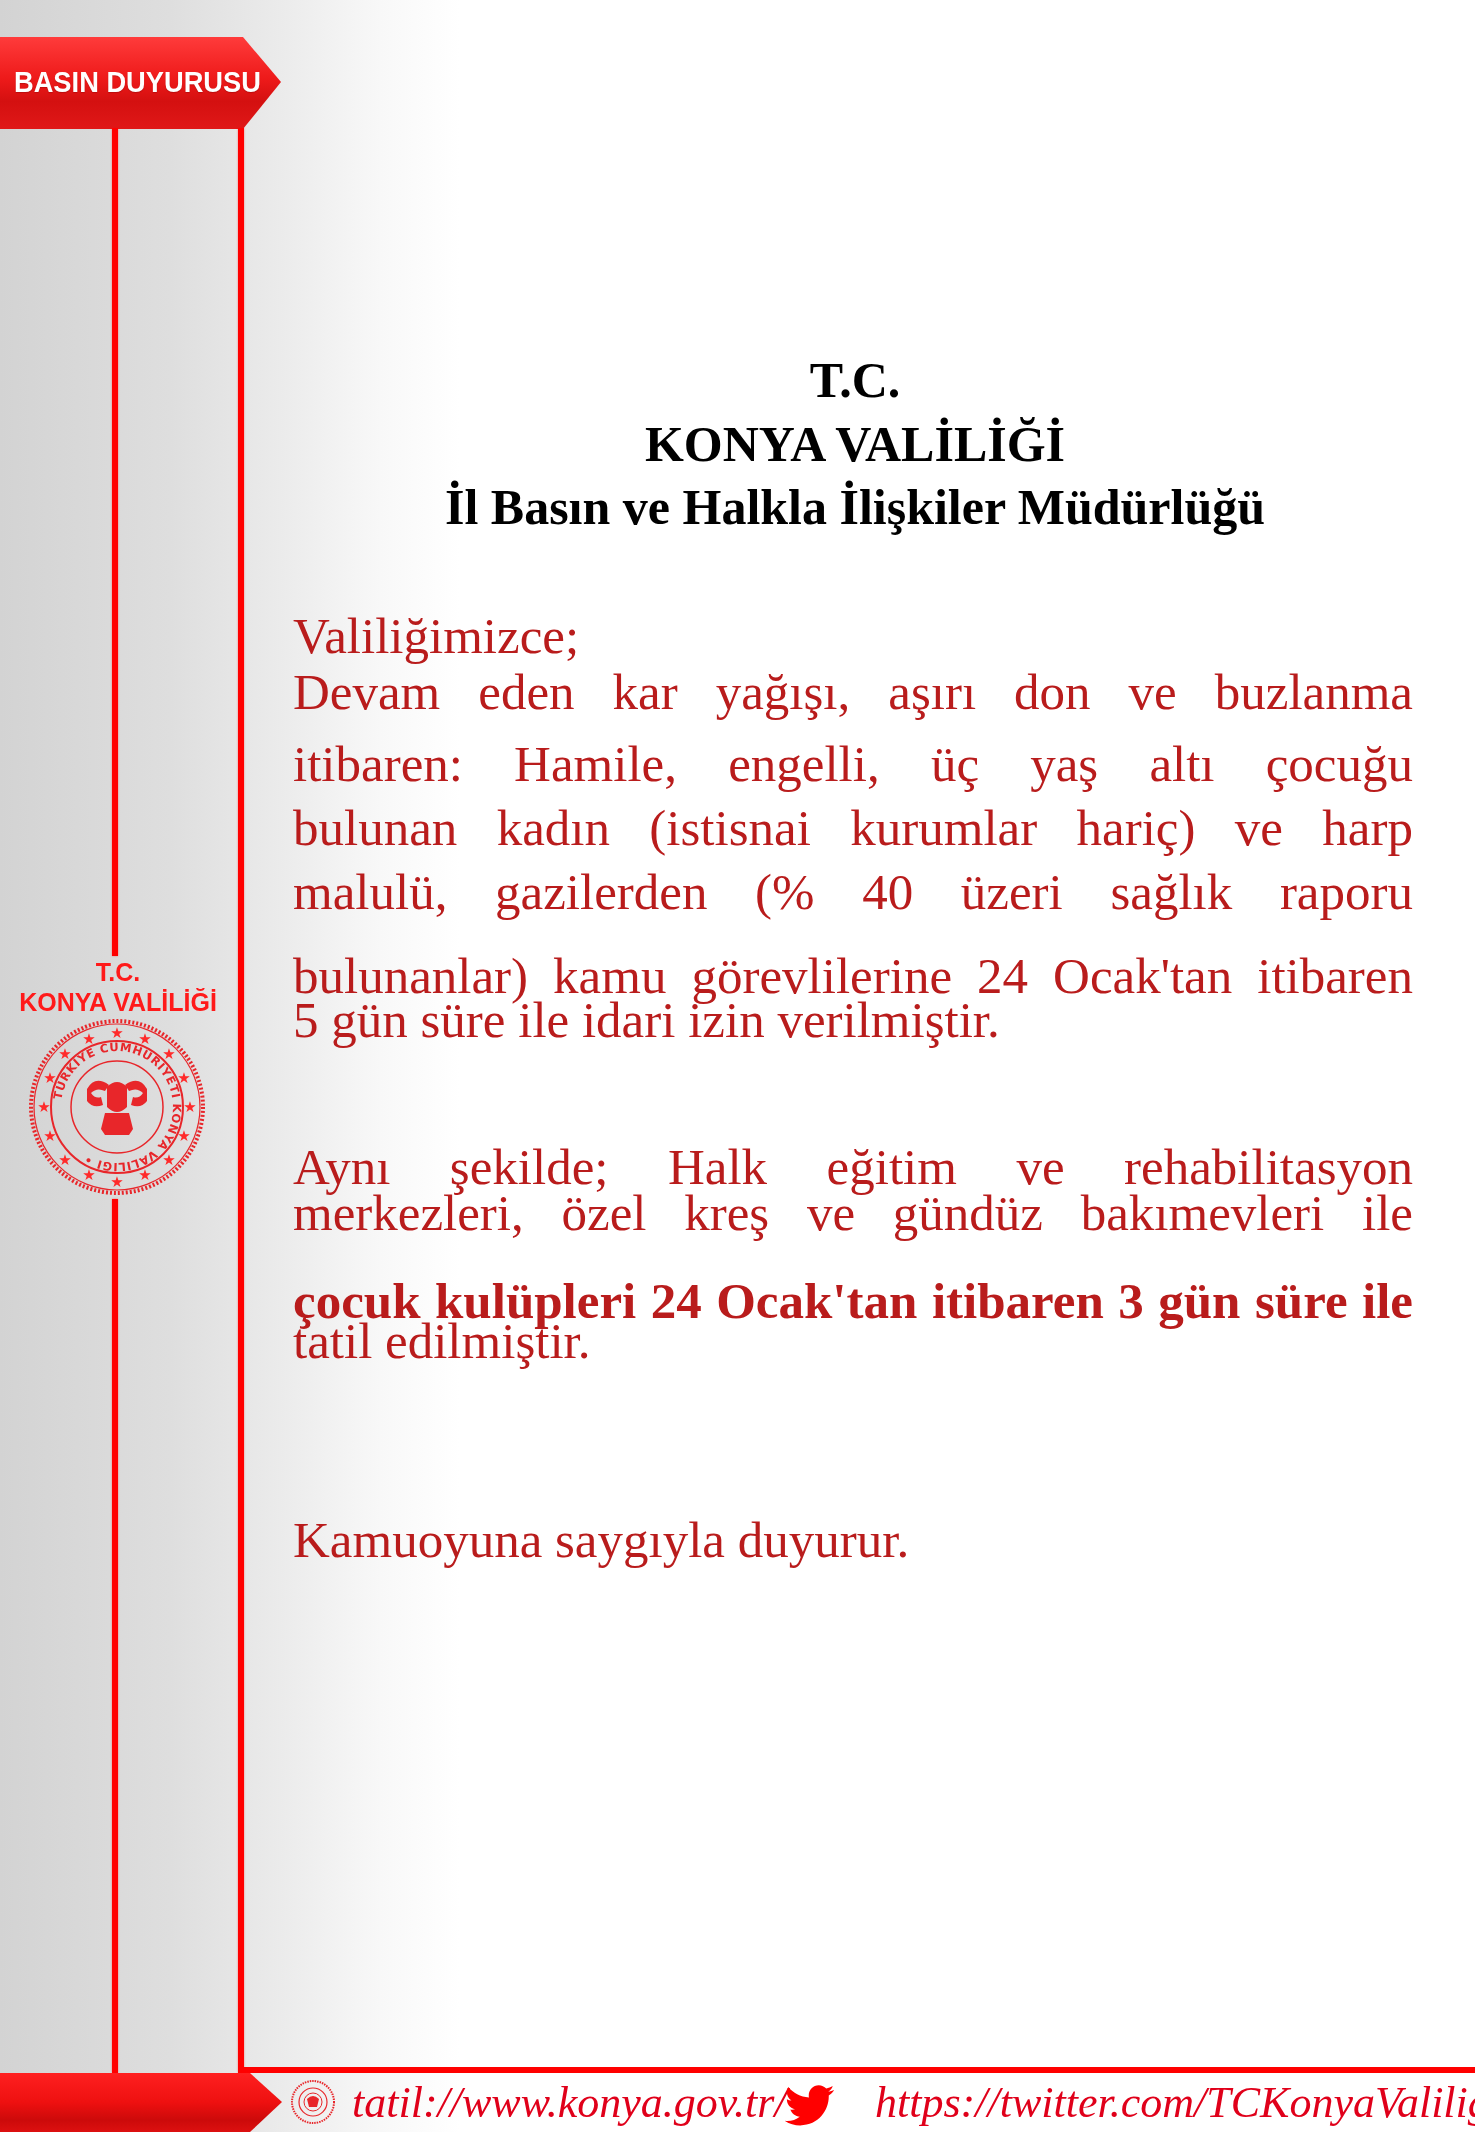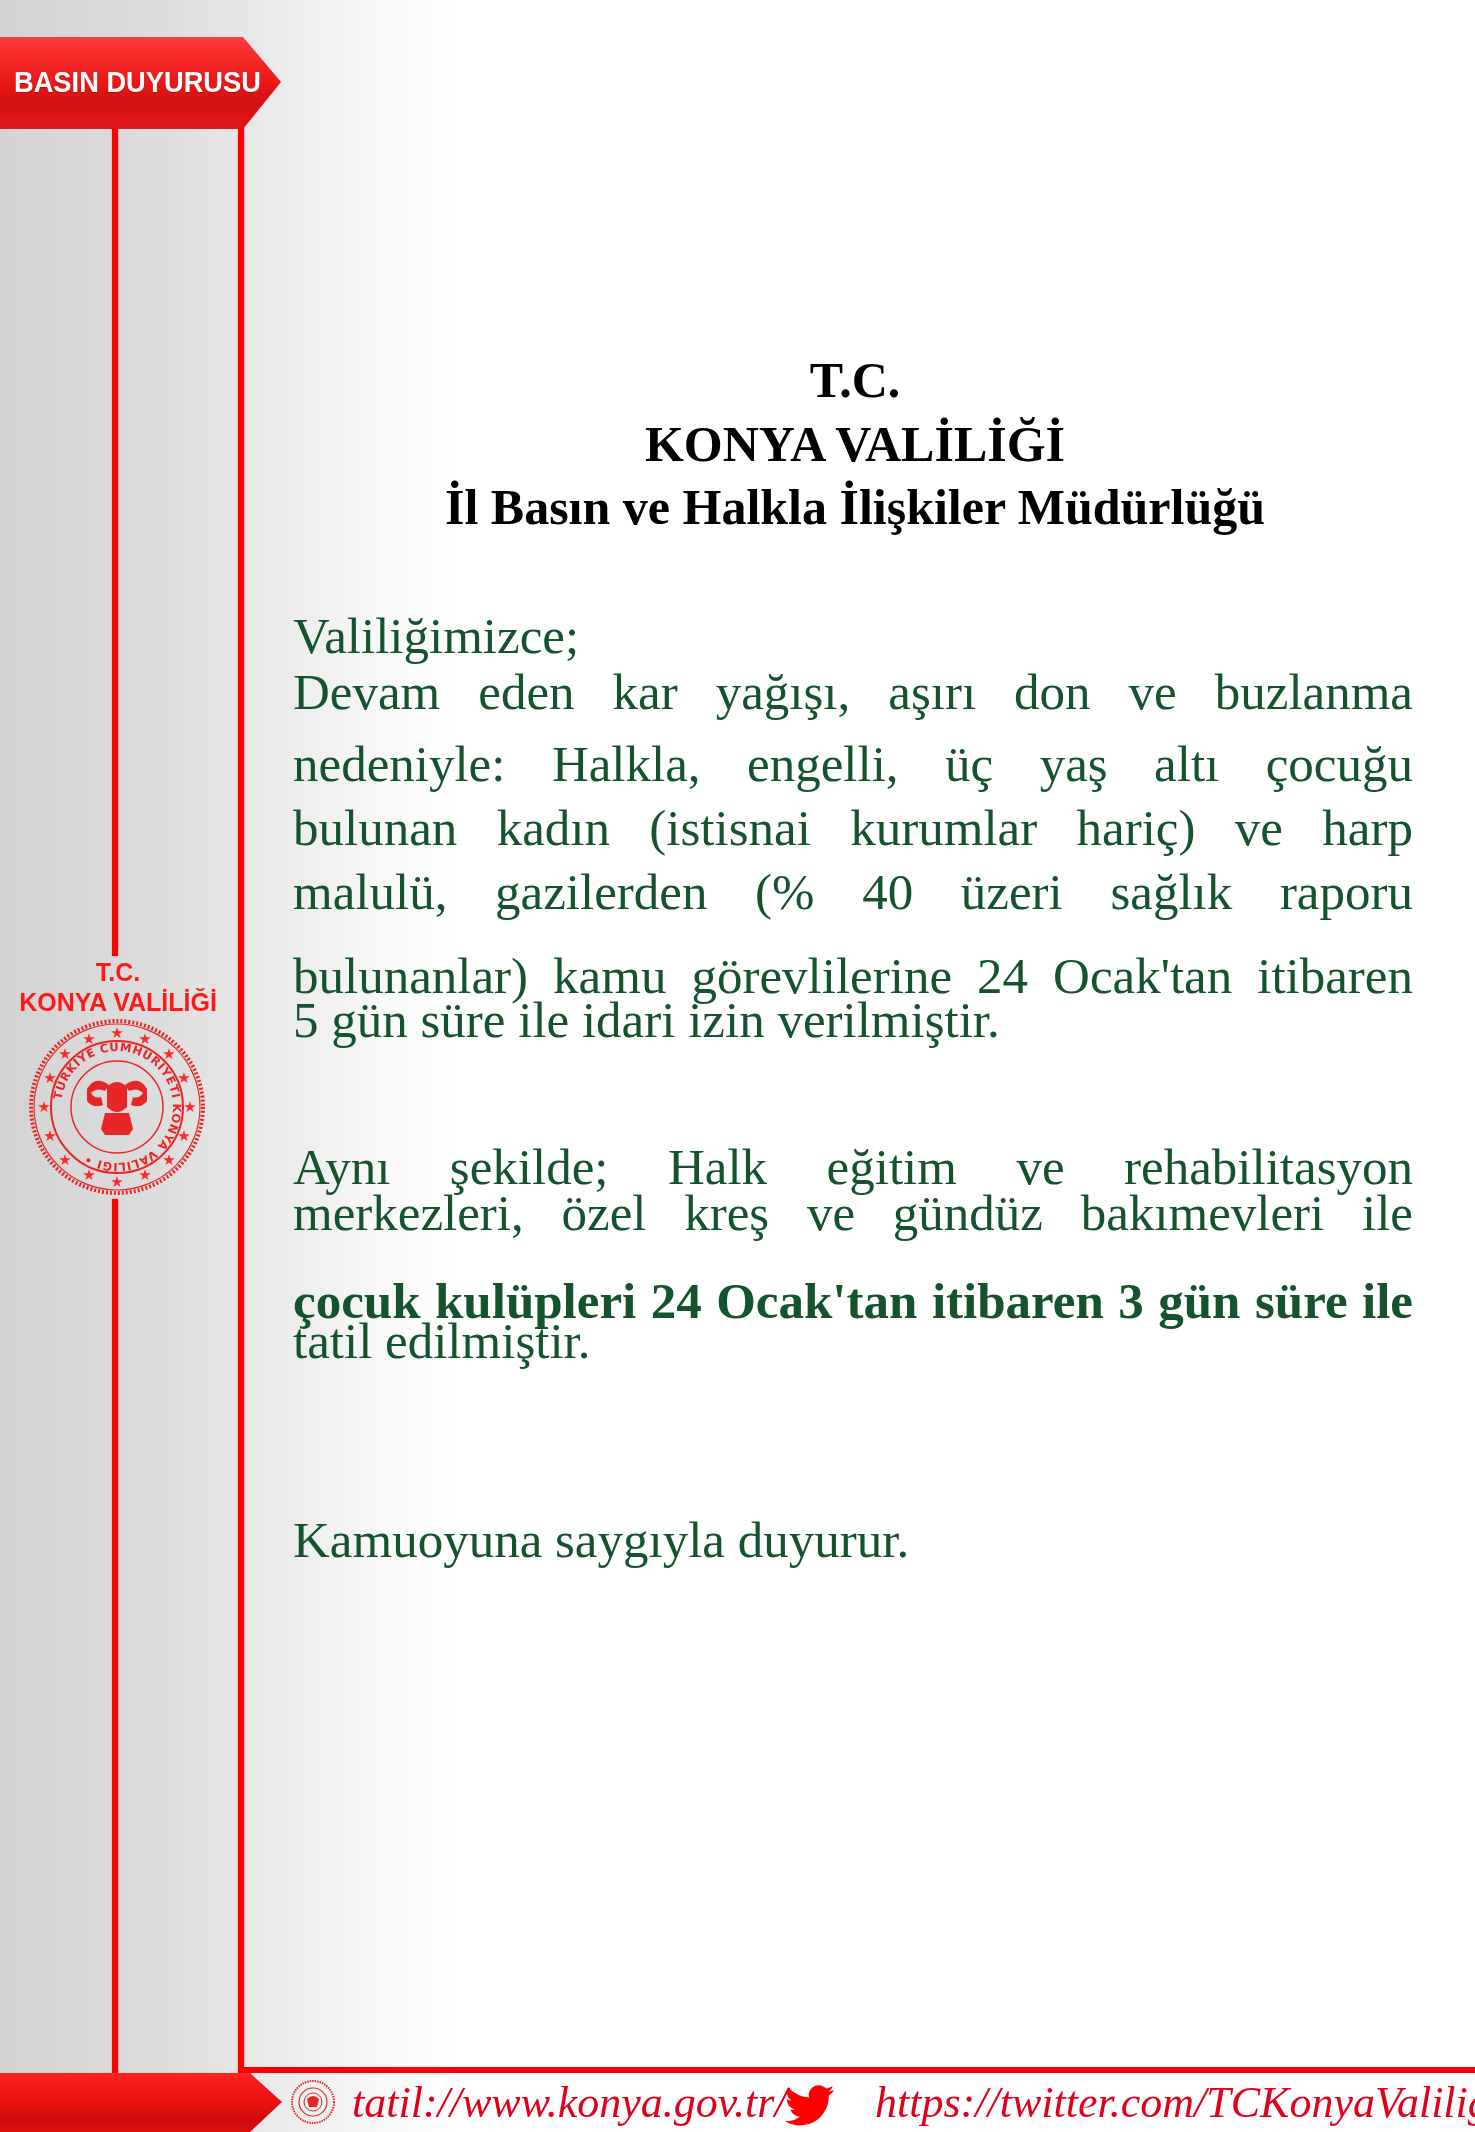--- a/index.html
+++ b/index.html
@@ -31,21 +31,21 @@
     }
     .emblem { position: absolute; left: 27px; top: 1017px; width: 180px; height: 180px; }
 
     .heading {
       position: absolute; left: 290px; width: 1130px; text-align: center;
       font-weight: bold; font-size: 50px; color: #000; white-space: nowrap;
       line-height: 64px;
     }
     .body-line {
       position: absolute; left: 293px; width: 1120px;
-      font-size: 51px; color: #14532d; line-height: 64px; white-space: nowrap;
+      font-size: 51px; color: #b91c1c; line-height: 64px; white-space: nowrap;
     }
     .justify {
       text-align: justify; text-align-last: justify;
     }
     .footer-line {
       position: absolute; left: 240px; right: 0; top: 2067px; height: 6px; background: #ff0000;
     }
     .footer-band {
       position: absolute; left: 0; top: 2073px; width: 282px; height: 59px;
     }
@@ -125,21 +125,21 @@
 </div>
 
 <div class="heading" style="top:348px;">T.C.</div>
 <div class="heading" style="top:412px;">KONYA VALİLİĞİ</div>
 <div class="heading" style="top:475px;">İl Basın ve Halkla İlişkiler Müdürlüğü</div>
 
 <div class="body-line" style="top:604px;">Valiliğimizce;</div>
 
 <div>
   <div class="body-line justify" style="top:660px;">Devam eden kar yağışı, aşırı don ve buzlanma</div>
-  <div class="body-line justify" style="top:732px;">nedeniyle: Halkla, engelli, üç yaş altı çocuğu</div>
+  <div class="body-line justify" style="top:732px;">itibaren: Hamile, engelli, üç yaş altı çocuğu</div>
   <div class="body-line justify" style="top:796px;">bulunan kadın (istisnai kurumlar hariç) ve harp</div>
   <div class="body-line justify" style="top:860px;">malulü, gazilerden (% 40 üzeri sağlık raporu</div>
   <div class="body-line justify" style="top:924px;margin-top:20px;">bulunanlar) kamu görevlilerine 24 Ocak'tan itibaren</div>
   <div class="body-line" style="top:988px;">5 gün süre ile idari izin verilmiştir.</div>
 </div>
 
 <div>
   <div class="body-line justify" style="top:1135px;font-family:Liberation Serif, serif;">Aynı şekilde; Halk eğitim ve rehabilitasyon</div>
   <div class="body-line justify" style="top:1181px;">merkezleri, özel kreş ve gündüz bakımevleri ile</div>
   <div class="body-line justify" style="top:1269px;font-weight:bold;">çocuk kulüpleri 24 Ocak'tan itibaren 3 gün süre ile</div>

